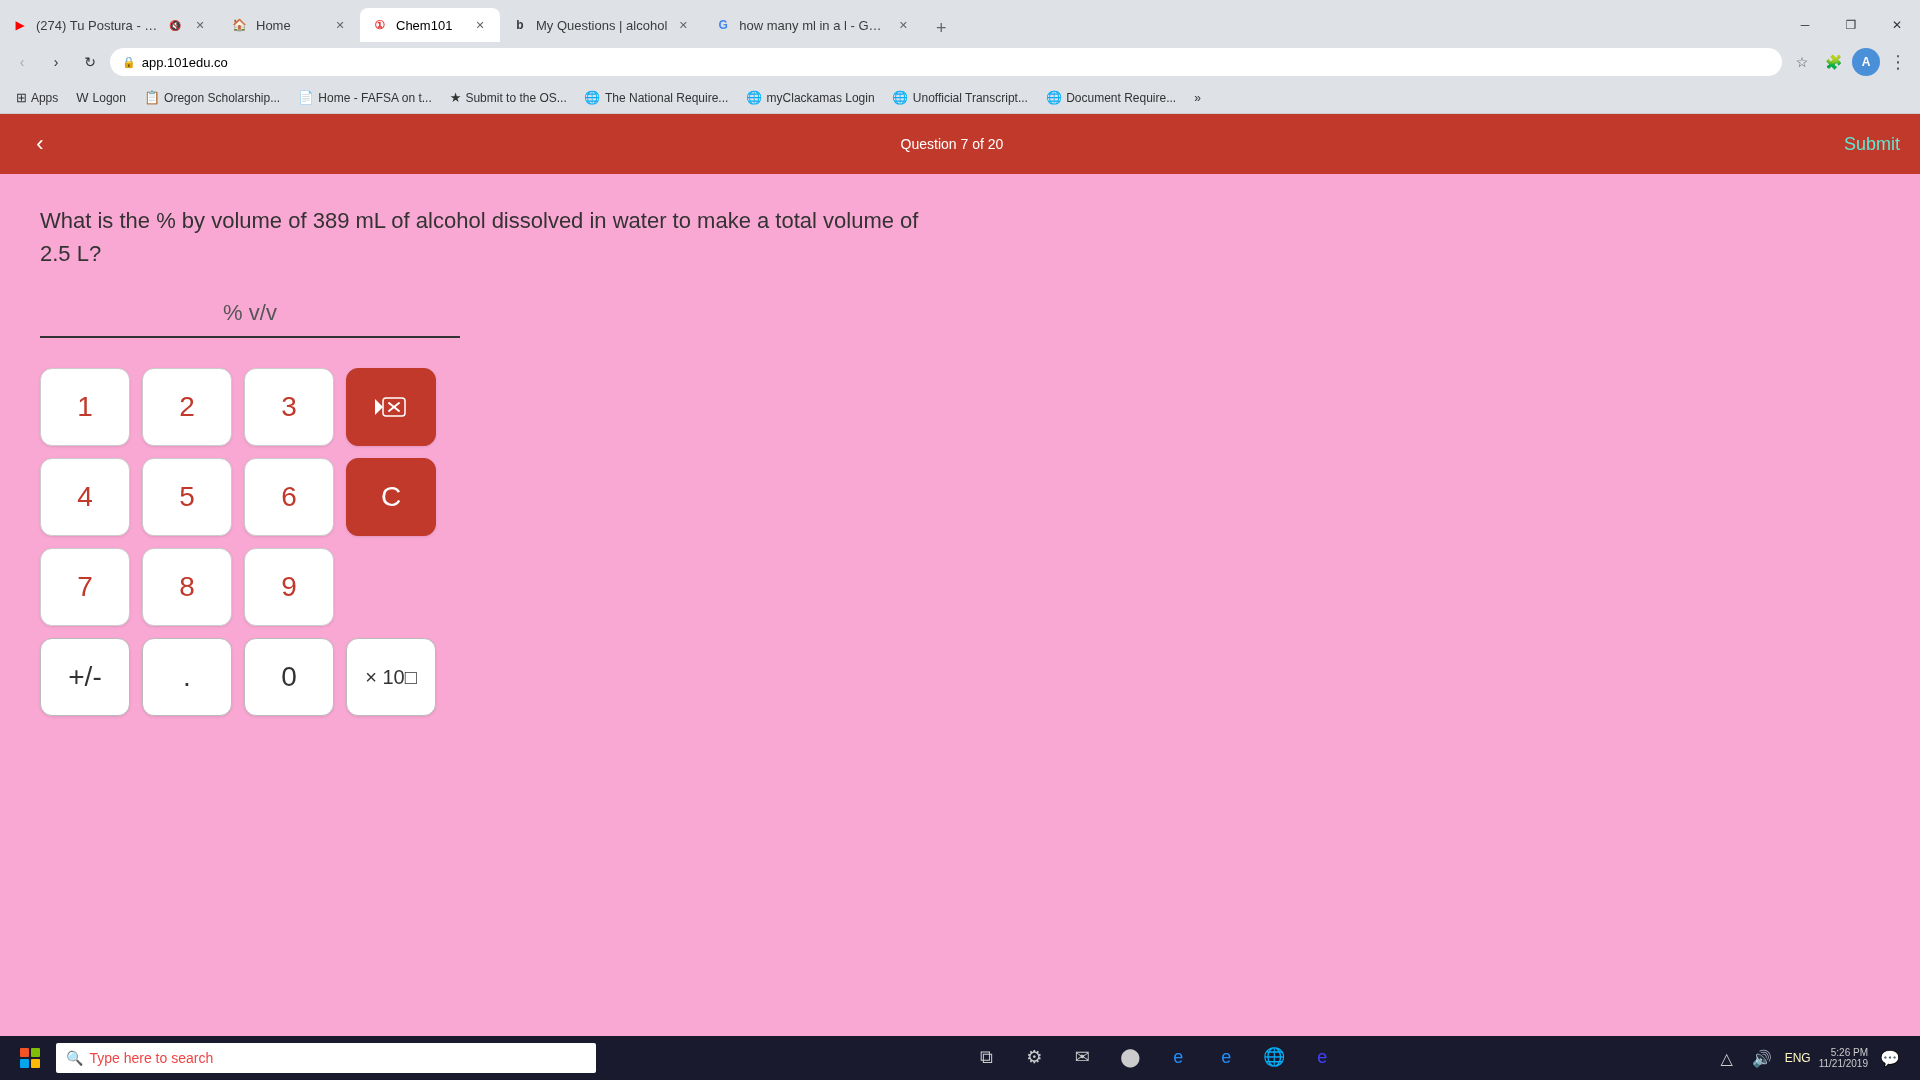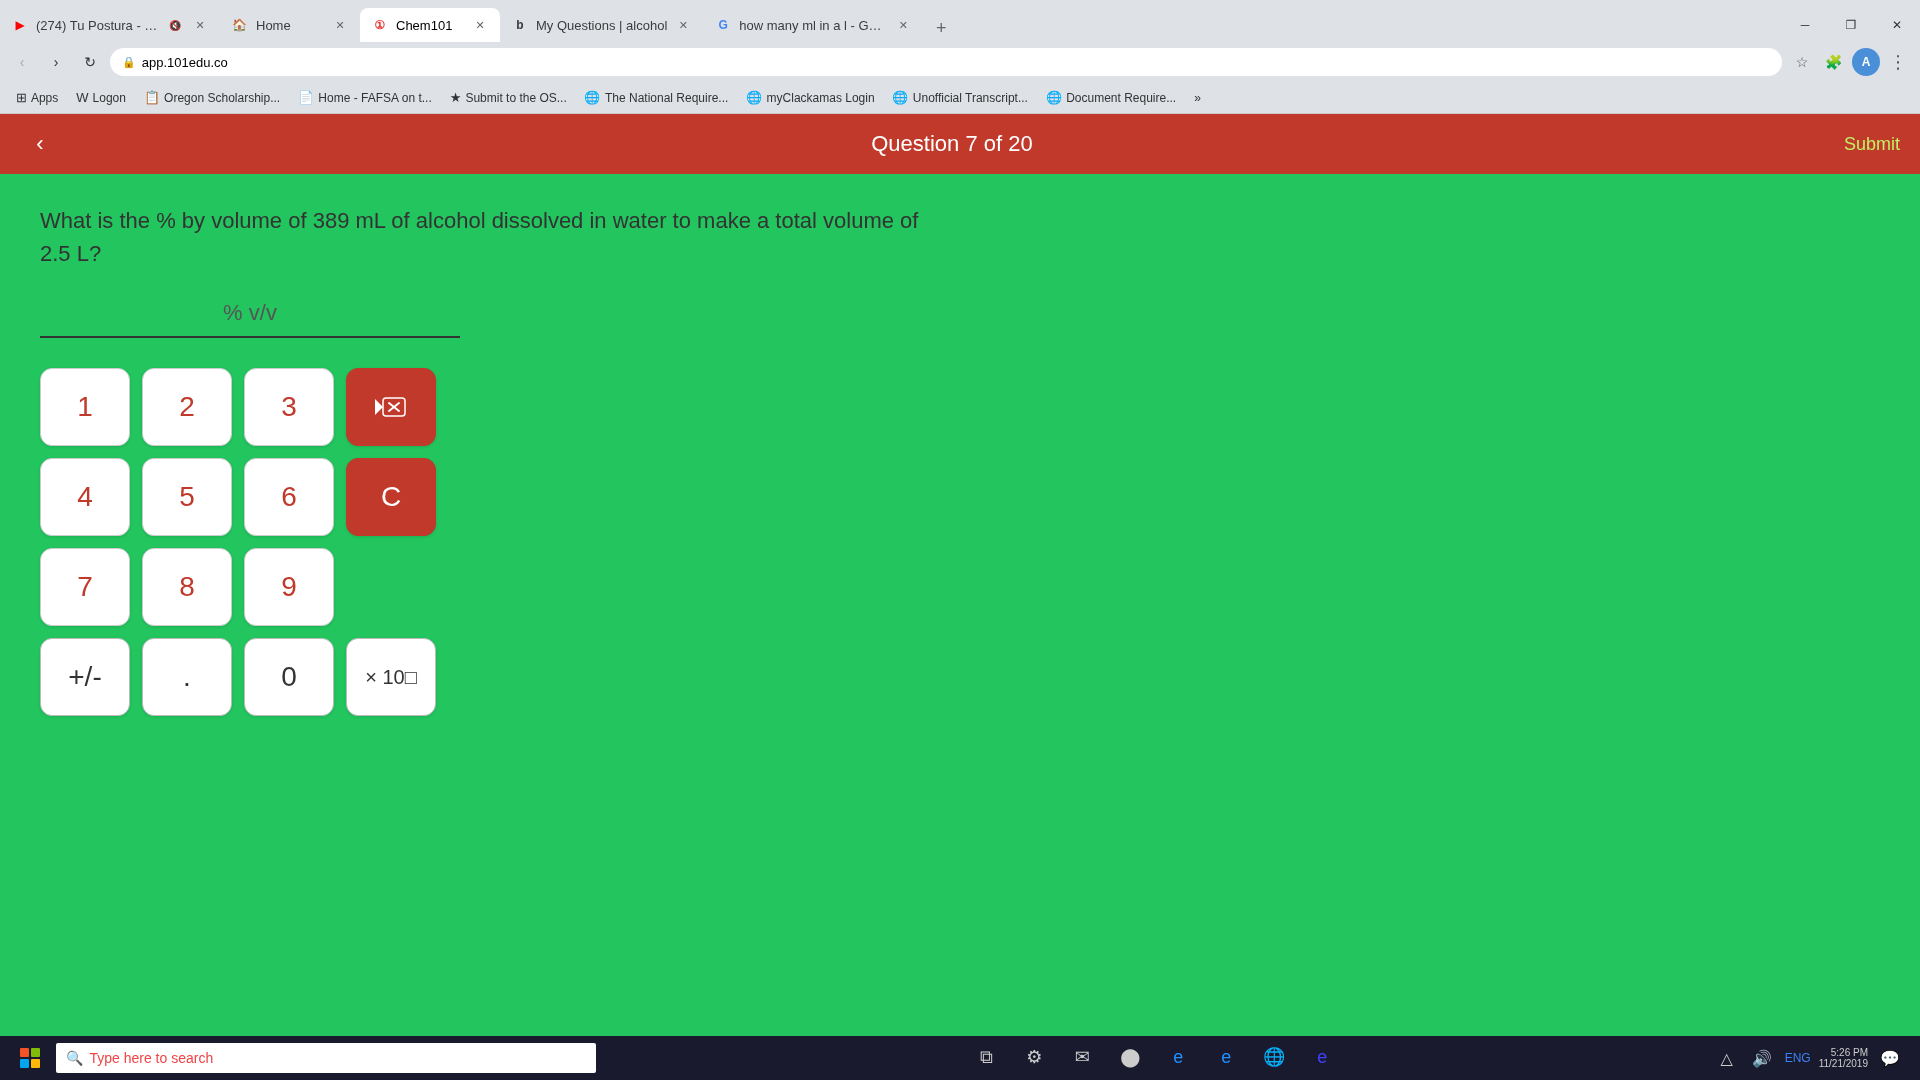--- a/index.html
+++ b/index.html
@@ -29,25 +29,25 @@
     .menu-btn { width: 28px; height: 28px; display: flex; align-items: center; justify-content: center; font-size: 18px; color: #555; cursor: pointer; }
 
     
     .bookmarks-bar { display: flex; align-items: center; padding: 3px 8px; gap: 2px; background: #dee1e6; height: 32px; border-bottom: 1px solid #ccc; font-size: 12px; overflow: hidden; }
     .bookmark-item { display: flex; align-items: center; gap: 4px; padding: 2px 8px; border-radius: 4px; cursor: pointer; color: #333; white-space: nowrap; font-size: 12px; }
     .bookmark-icon { font-size: 13px; }
 
     
     .page-header { background: #c0392b; color: #fff; display: flex; align-items: center; height: 60px; padding: 0 20px; position: relative; }
     .back-btn { width: 40px; height: 40px; display: flex; align-items: center; justify-content: center; font-size: 22px; color: #fff; cursor: pointer; }
-    .question-title { flex: 1; text-align: center; font-size: 22px; font-weight: 400; color: #fff; }
-    .submit-btn { color: #bef264; font-size: 18px; cursor: pointer; font-weight: 400; }
-
-    
-    .page-content { background: #22c55e; padding: 30px 40px; min-height: calc(1080px - 42px - 40px - 32px - 60px - 44px); }
+    .question-title { flex: 1; text-align: center; font-size: 14px; font-weight: 400; color: #fff; }
+    .submit-btn { color: #5eead4; font-size: 18px; cursor: pointer; font-weight: 400; }
+
+    
+    .page-content { background: #f9a8d4; padding: 30px 40px; min-height: calc(1080px - 42px - 40px - 32px - 60px - 44px); }
     .question-text { font-size: 22px; color: #333; line-height: 1.5; max-width: 900px; margin-bottom: 30px; }
 
     
     .calc-container { display: flex; flex-direction: column; gap: 20px; }
     .answer-display { width: 420px; text-align: center; border-bottom: 2px solid #333; padding-bottom: 8px; font-size: 22px; color: #555; min-height: 38px; }
     .calc-grid { display: grid; grid-template-columns: repeat(4, 90px); gap: 12px; margin-top: 10px; }
     .calc-btn { width: 90px; height: 78px; border-radius: 12px; border: 1.5px solid #ccc; background: #fff; font-size: 28px; color: #c0392b; cursor: pointer; display: flex; align-items: center; justify-content: center; font-weight: 400; box-shadow: 0 1px 3px rgba(0,0,0,0.1); }
     .calc-btn.red { background: #c0392b; color: #fff; border-color: #c0392b; }
     .calc-btn.empty { background: transparent; border: none; box-shadow: none; cursor: default; }
     .calc-btn.outline { background: #fff; color: #333; border-color: #bbb; }
@@ -63,21 +63,21 @@
     .search-text-ts { font-size: 14px; color: #ef4444; }
     .taskbar-center { flex: 1; display: flex; align-items: center; justify-content: center; gap: 4px; }
     .tb-btn { width: 44px; height: 44px; display: flex; align-items: center; justify-content: center; cursor: pointer; border-bottom: 2px solid transparent; }
     .tb-icon { font-size: 18px; color: #ccc; }
     .taskbar-right { display: flex; align-items: center; gap: 8px; padding-right: 8px; }
     .tb-right-icon { width: 28px; height: 28px; display: flex; align-items: center; justify-content: center; font-size: 16px; color: #ccc; cursor: pointer; }
     .clock { color: #ccc; font-size: 10px; text-align: right; }
     .clock-time { display: block; }
     .clock-date { display: block; text-align: center; }
     .notification-btn { width: 28px; height: 28px; display: flex; align-items: center; justify-content: center; font-size: 16px; color: #ccc; cursor: pointer; }
-    .lang-label { color: #3b82f6; font-size: 12px; }
+    .lang-label { color: #fef9c3; font-size: 12px; }
   </style>
 </head>
 <body>
 
 <div>
 
   <div class="tab-bar">
 
     <div class="tab">
       <span class="tab-icon" style="color:#ff0000;">▶</span>

